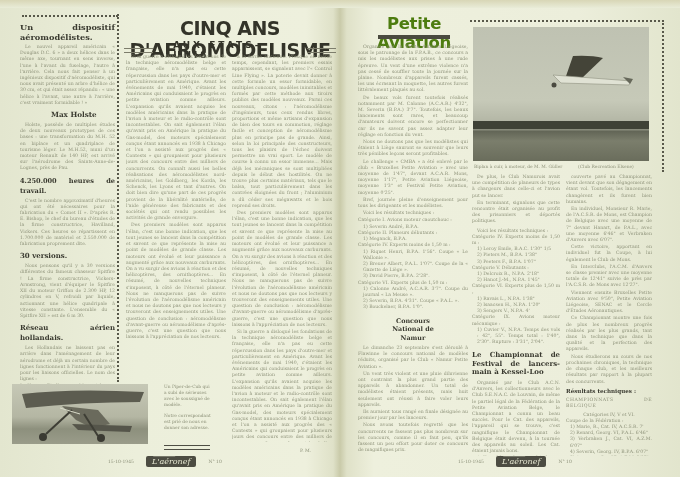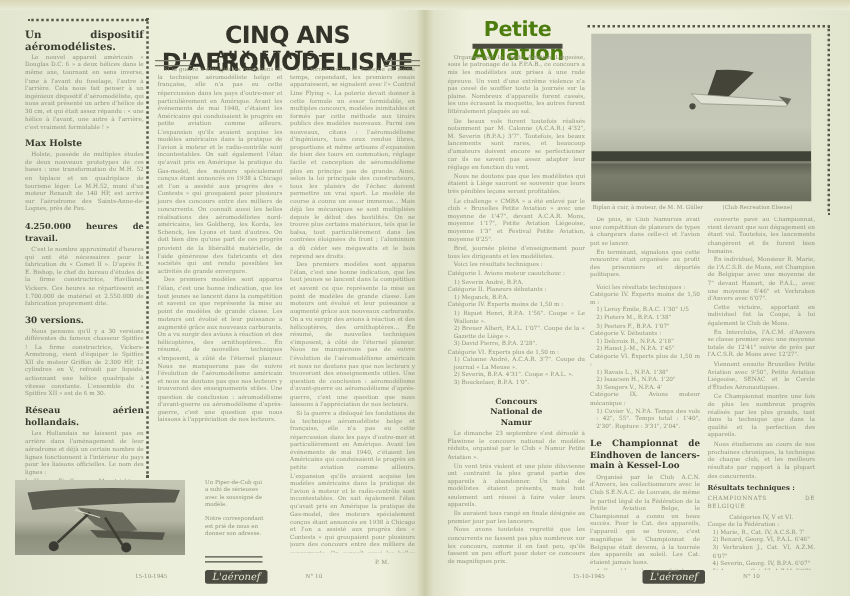--- a/index.html
+++ b/index.html
@@ -22,21 +22,21 @@
     .sidebar-border { position:absolute; left:117px; top:14px; width:0; height:368px; border-left: 2px dotted #58584a; }
     .topdots { position:absolute; left:22px; top:15px; width:96px; border-top:2px dotted #58584a; }
 
     .main-title { position:absolute; left:124px; top:17px; width:212px; text-align:center; font-family:"DejaVu Sans", sans-serif; font-weight:bold; font-size:19px; letter-spacing:-0.5px; color:#333329; }
     .sub-title-row { position:absolute; left:124px; top:40px; width:212px; display:flex; align-items:center; justify-content:center; gap:20px; }
     .rule-small { width:32px; height:3px; border-top:1px solid #7d7d6c; border-bottom:1px solid #7d7d6c; }
     .sub-title { font-family:"DejaVu Sans", sans-serif; font-weight:bold; font-size:9px; letter-spacing:3px; color:#333329; }
     .col { position:absolute; }
     .photo { position:absolute; background:linear-gradient(180deg,#a0a392 0%,#b6b9a7 40%,#9b9e8d 100%); overflow:hidden; }
     .caption { font-size:4.4px; line-height:6px; color:#8e927a; }
-    .footer { position:absolute; top:456px; display:flex; align-items:center; gap:30px; font-size:4.5px; color:#8e927a; }
+    .footer { position:absolute; top:456px; display:flex; align-items:center; gap:12px; font-size:4.5px; color:#8e927a; }
     .logo { background:#4c4c42; color:#e4e6d0; font-family:"DejaVu Serif", serif; font-style:italic; font-size:8px; padding:1px 6px; border-radius:2px; position:relative; }
     .logo::before { content:""; position:absolute; left:10px; top:-8px; width:22px; height:8px; border-bottom:1px solid #77786a; transform:skewX(-35deg); }
 
     .pa-title { position:absolute; left:358px; top:14px; width:112px; text-align:center; font-family:"DejaVu Sans", sans-serif; font-weight:bold; font-size:16.5px; color:#4d7c0f; letter-spacing:-0.3px; }
     .pa-rule { position:absolute; left:378px; top:35px; width:72px; height:4px; background:#4a4a3f; }
     .h-center { text-align:center; font-family:"DejaVu Serif", serif; font-weight:bold; font-size:6.4px; line-height:8.5px; color:#3a3a30; margin:3px 0; }
     .h-bold { font-family:"DejaVu Serif", serif; font-weight:bold; font-size:7px; line-height:8.5px; color:#3a3a30; }
     .photo-frame { position:absolute; left:470px; top:20px; width:192px; height:150px; border-top:2px dotted #58584a; border-right:2px dotted #58584a; }
   </style>
 </head>
@@ -44,21 +44,21 @@
 
 <div class="spread"></div>
 <div class="topband"></div>
 
 <div class="page left">
   <div class="topdots"></div>
   <div class="sidebar-border"></div>
   <div class="sidebar text" style="top:18px;">
     <div class="h-side" style="font-size:8.2px;">Un dispositif aéromodélistes.</div>
     <p>Le nouvel appareil américain « Douglas D.C. 6 » a deux hélices dans le même axe, tournant en sens inverse, l'une à l'avant du fuselage, l'autre à l'arrière. Cela nous fait penser à un ingénieux dispositif d'aéromodéliste, qui nous avait présenté un arbre d'hélice de 30 cm, et qui était assez répandu : « une hélice à l'avant, une autre à l'arrière, c'est vraiment formidable ! »</p>
-    <div class="h-side" style="font-size:7.2px;">Max Holste</div>
+    <div class="h-side" style="font-size:7.2px;margin-left:31px;">Max Holste</div>
     <p>Holste, possède de multiples études de deux nouveaux prototypes de ces bases : une transformation du M.H. 52 en biplace et un quadriplace de tourisme léger. Le M.H.52, muni d'un moteur Renault de 140 HP, est arrivé sur l'aérodrome des Saints-Anne-de-Lognes, près de Pau.</p>
     <div class="h-side" style="font-size:6.6px;">4.250.000 heures de travail.</div>
     <p>C'est le nombre approximatif d'heures qui ont été nécessaires pour la fabrication du « Comet II ». D'après R. E. Bishop, le chef du bureau d'études de la firme constructrice, Havilland, Vickers. Ces heures se répartissent en 1.700.000 de matériel et 2.550.000 de fabrication proprement dite.</p>
     <div class="h-side" style="font-size:7px;">30 versions.</div>
     <p>Nous pensons qu'il y a 30 versions différentes du fameux chasseur Spitfire ! La firme constructrice, Vickers-Armstrong, vient d'équiper le Spitfire XII du moteur Griffon de 2.300 HP, 12 cylindres en V, refroidi par liquide, actionnant une hélice quadripale à vitesse constante. L'ensemble du « Spitfire XII » est de 6 m 30.</p>
     <div class="h-side" style="font-size:7px;">Réseau aérien hollandais.</div>
     <p>Les Hollandais ne laissent pas en arrière dans l'aménagement de leur aérodrome et déjà un certain nombre de lignes fonctionnent à l'intérieur du pays pour les liaisons officielles. Le nom des lignes :</p>
     <div>La Haye — Eindhoven — Maastricht</div>
     <div>La Haye — Arnhem — Enschede</div>
     <div>La Haye — Leeuwarden — Groningue</div>
@@ -160,21 +160,21 @@
   <div style="padding-left:5px">3) Peeters F., B.P.A. 1'07"</div>
   <div>Catégorie V. Débutants :</div>
   <div style="padding-left:5px">1) Delcroix R., N.P.A. 2'18"</div>
   <div style="padding-left:5px">2) Hanot J.-M., N.P.A. 1'45"</div>
   <div>Catégorie VI. Experts plus de 1,50 m :</div>
   <div style="padding-left:5px">1) Ravais L., N.P.A. 1'38"</div>
   <div style="padding-left:5px">2) Isaacsen H., N.P.A. 1'20"</div>
   <div style="padding-left:5px">3) Sengers V., N.P.A. 4'</div>
   <div>Catégorie IX. Avions moteur mécanique :</div>
   <div style="padding-left:5px">1) Cuvier V., N.P.A. Temps des vols : 42", 55". Temps total : 1'40", 2'30". Rupture : 3'31", 2'04".</div>
-  <div class="h-bold" style="margin:6px 0 3px;">Le Championnat de Eindhoven de lancers-main à Kessel-Loo</div>
+  <div class="h-bold" style="margin:6px 0 3px;">Le Championnat de Festival de lancers-main à Kessel-Loo</div>
   <p>Organisé par le Club A.C.N. d'Anvers, les collectionneurs avec le Club S.E.N.A.C. de Louvain, de même le partiel légal de la Fédération de la Petite Aviation Belge, le Championnat a connu un beau succès. Pour le Cat. des appareils, l'appareil qui se trouve, c'est magnifique le Championnat de Belgique était devenu, à la tournée des appareils au soleil. Les Cat. étaient jamais bons.</p>
   <p>A Kessel-Loo chacun a fait bonne tentative et a eu toujours parfois pas à faire que de satisfaire plus de vents.</p>
 
 </div>
 
 <div class="col text" style="left:566px; top:174px; width:86px; height:282px; overflow:hidden;">
   <p>couverte pavé au Championnat, vient devant que son dégagement en étant vol. Toutefois, les lancements changèrent et ils furent bien humains.</p>
   <p>En individuel, Monsieur R. Marie, de l'A.C.S.R. de Mons, est Champion de Belgique avec une moyenne de 7" devant Hanart, de P.A.L., avec une moyenne 6'46" et Verbraken d'Anvers avec 6'07".</p>
   <p>Cette victoire, apportant en individuel fut la Coupe, à lui également le Club de Mons.</p>
   <p>En Interclubs, l'A.C.M. d'Anvers se classe premier avec une moyenne totale de 12'41" suivie de près par l'A.C.S.R. de Mons avec 12'27".</p>

